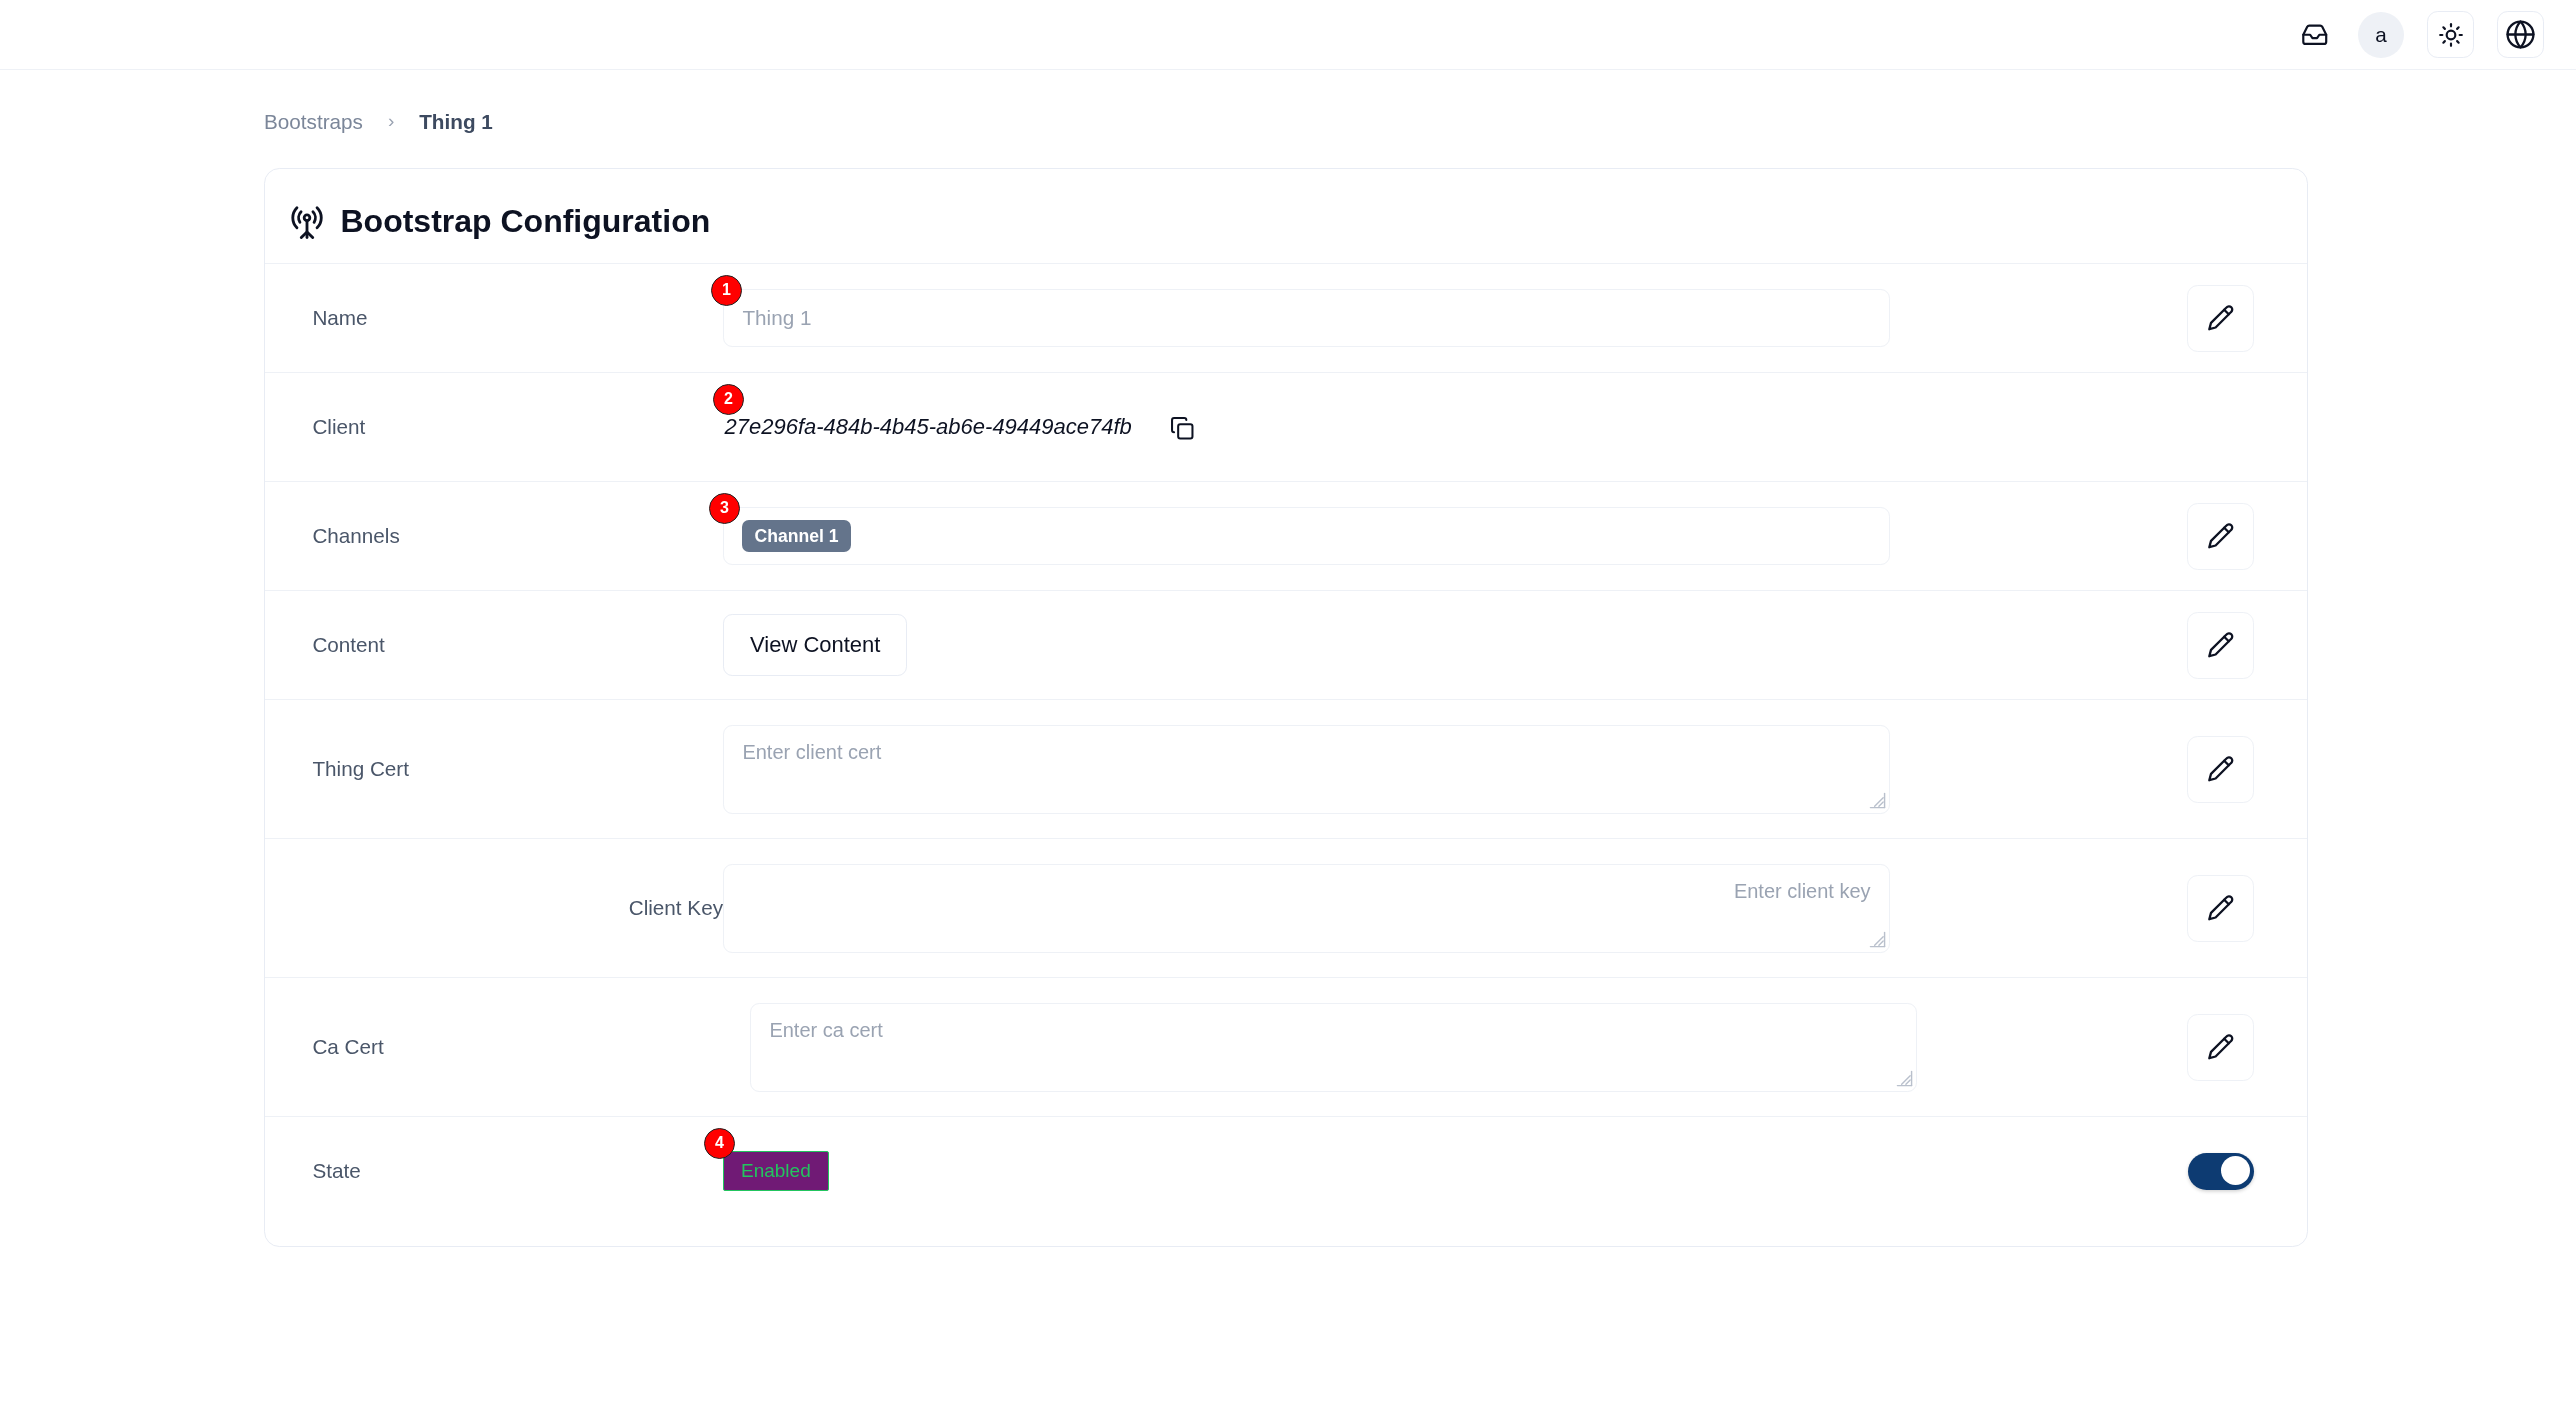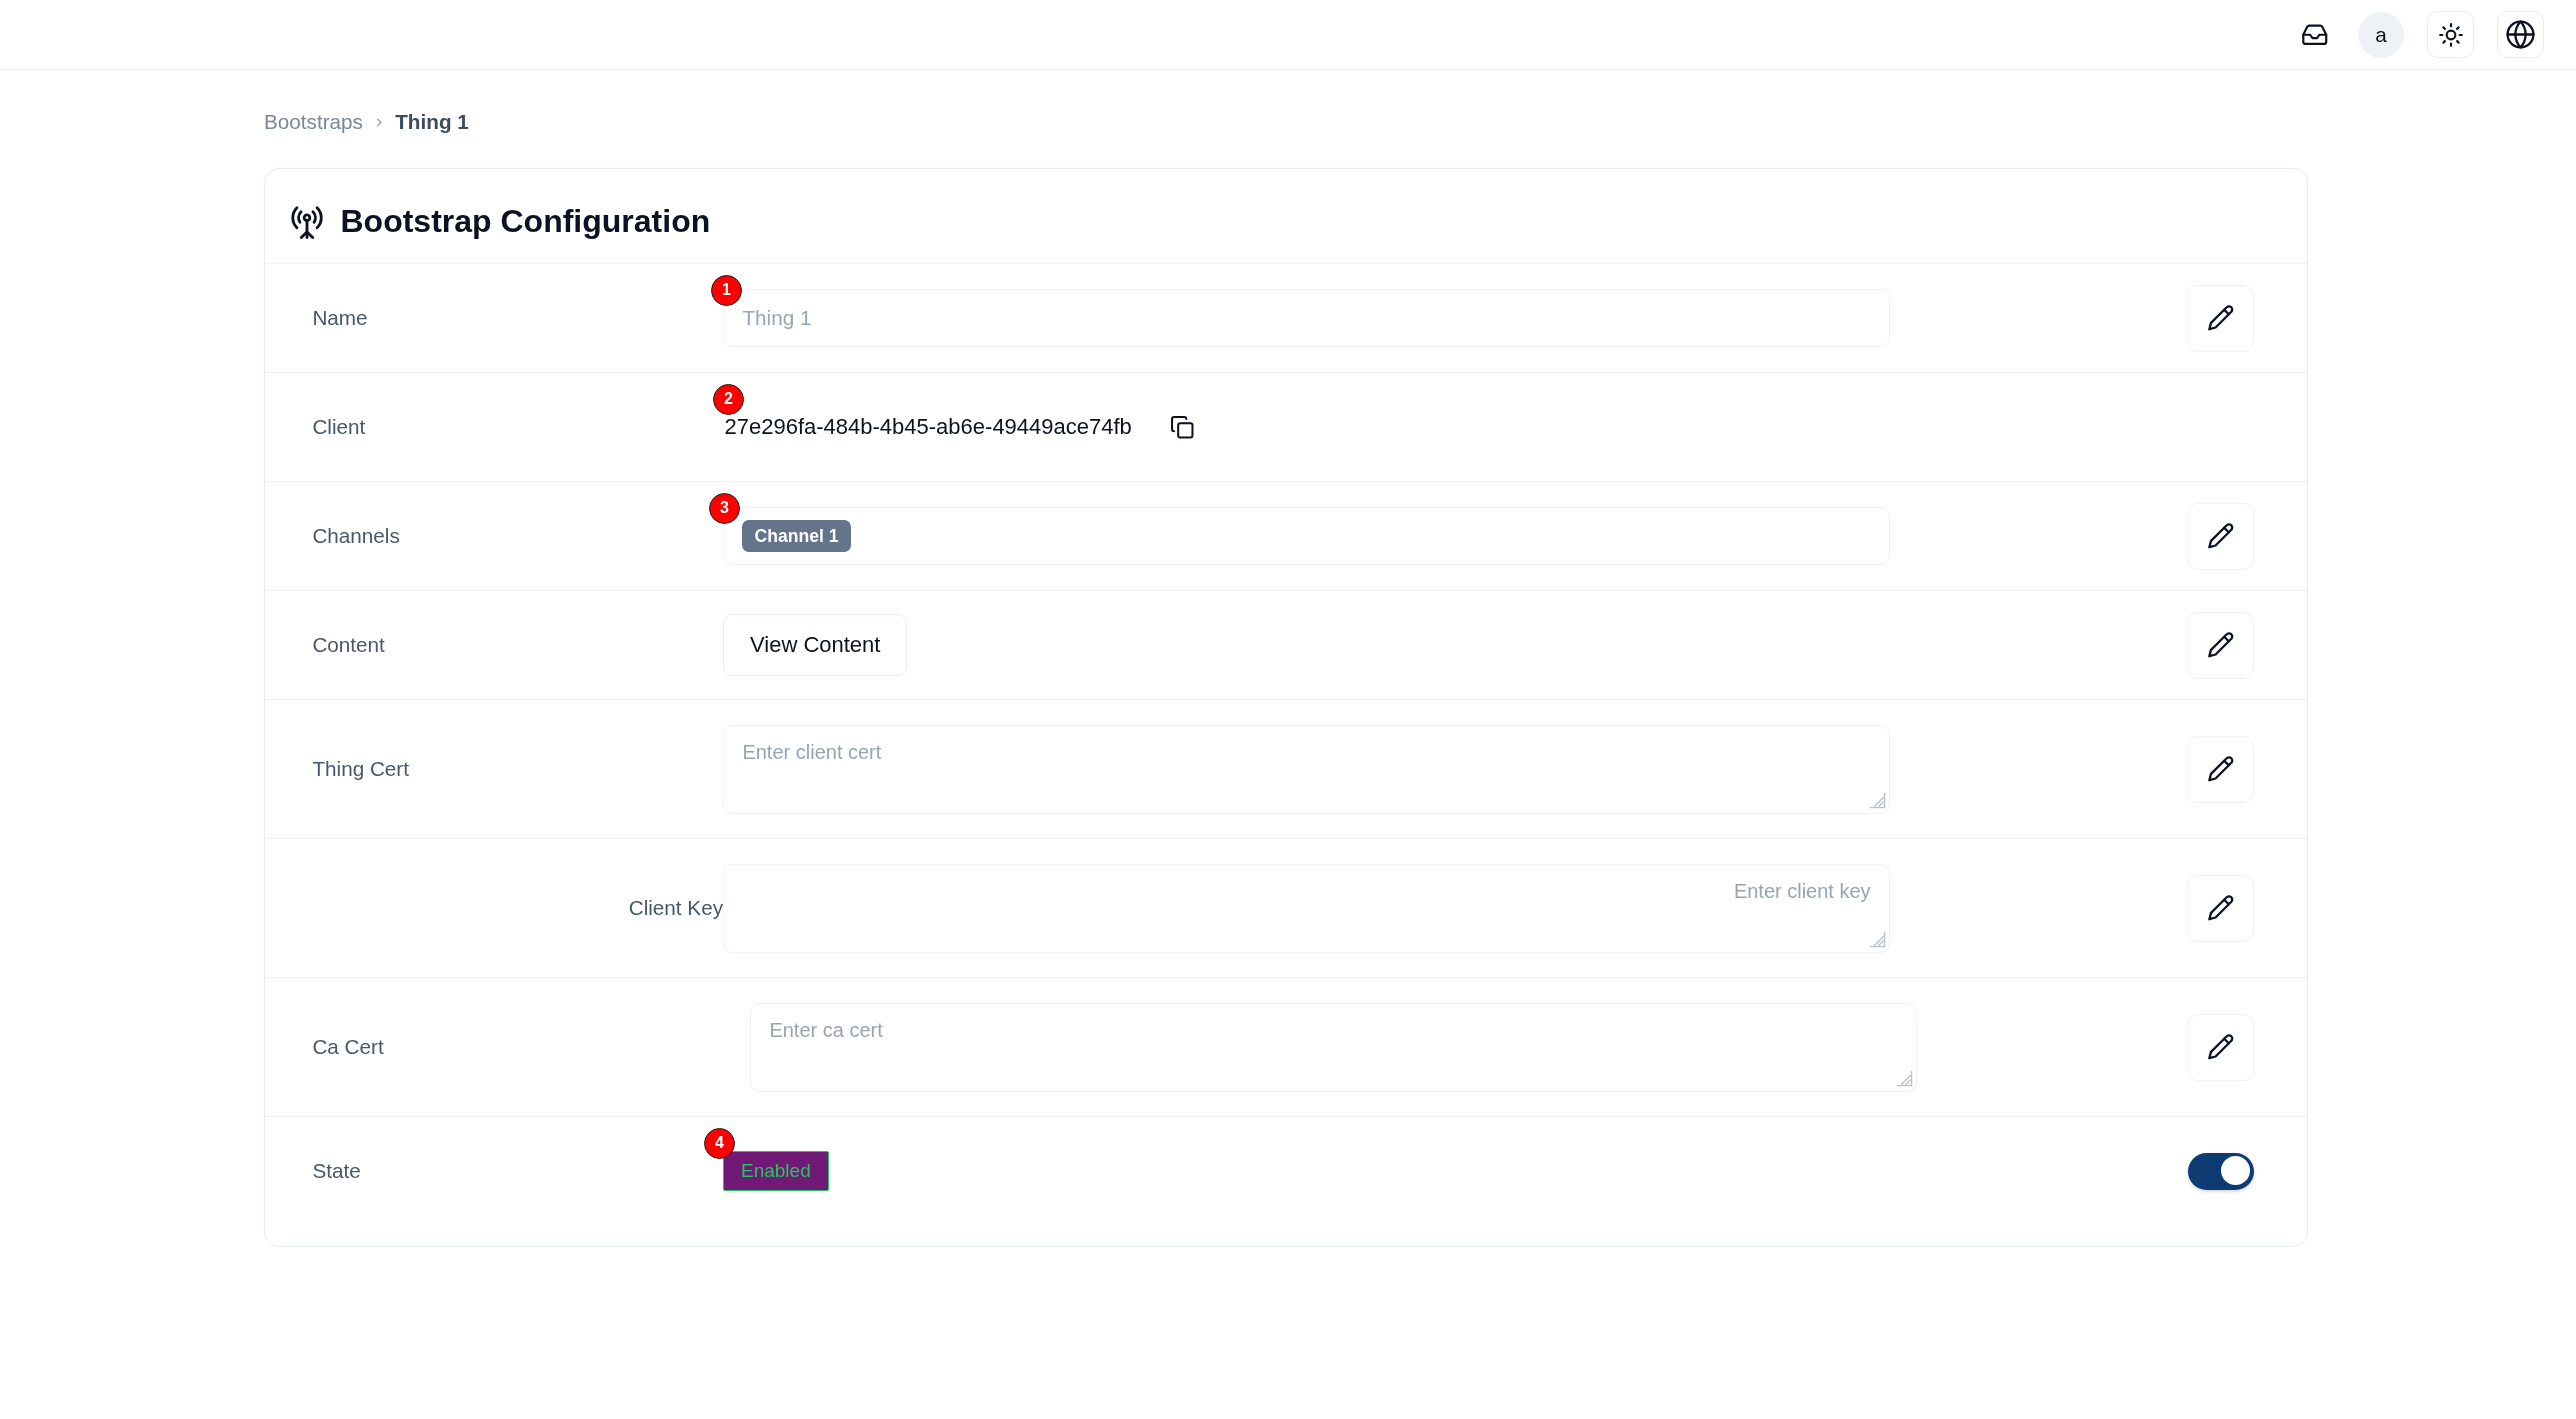--- a/index.html
+++ b/index.html
@@ -41,21 +41,21 @@
     width: 46px; height: 46px;
     border-radius: 50%;
     background: #eef1f6;
     display: flex; align-items: center; justify-content: center;
     font-size: 20.7px; color: #0d1222; cursor: pointer;
     font-family: "Liberation Sans", sans-serif;
   }
 
   
   .breadcrumb {
-    display: flex; align-items: flex-start; gap: 13px;
+    display: flex; align-items: flex-start; gap: 25px;
     margin: 40px 0 0 264px;
     font-size: 20.7px;
   }
   .bc-link { color: #7b8699; cursor: pointer; }
   .bc-sep { color: #9aa3b2; font-size: 19px; }
   .bc-current { color: #3d4a60; font-weight: bold; }
 
   
   .card {
     margin: 34px 10px 0 264px;
@@ -108,21 +108,21 @@
     cursor: text;
     position: relative;
     overflow: hidden;
   }
   .resize-grip {
     position: absolute; right: 3.8px; bottom: 3.1px;
     width: 17px; height: 17px;
     pointer-events: none;
   }
 
-  .uuid-wrap { display: flex; align-items: center; gap: 38px; padding-left: 1.5px; }
+  .uuid-wrap { display: flex; align-items: flex-end; gap: 38px; padding-left: 1.5px; font-style: italic; }
   .uuid-text {
     font-size: 22px; color: #0d1222;
     font-family: "Liberation Sans", sans-serif;
   }
   .copy-btn { cursor: pointer; color: #0d1222; display: flex; align-items: center; }
 
   .chip {
     background: #64748b;
     color: #ffffff;
     font-size: 17.6px; font-weight: bold;

